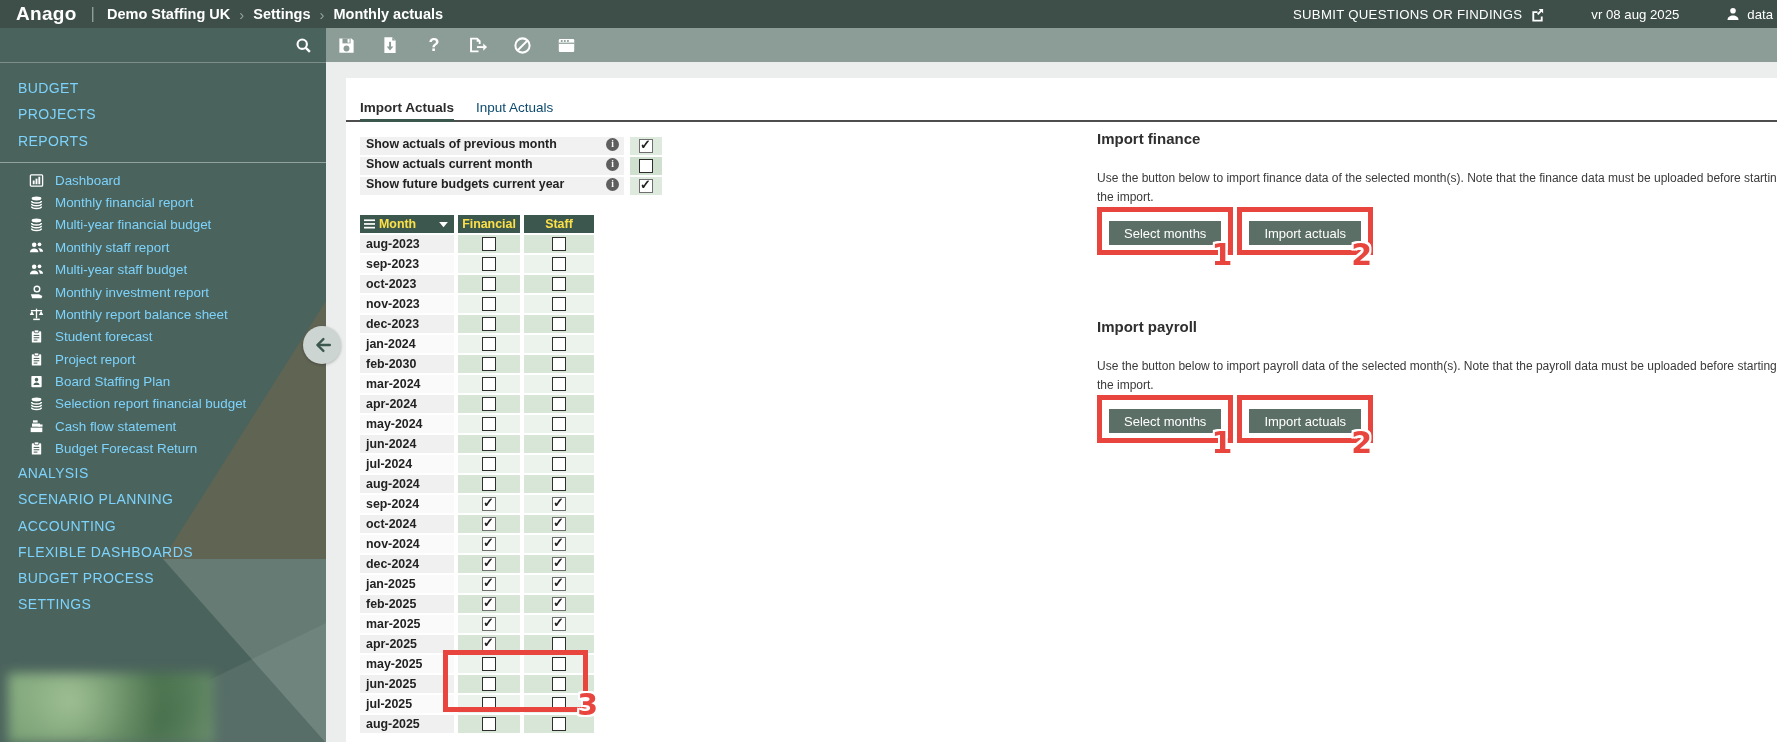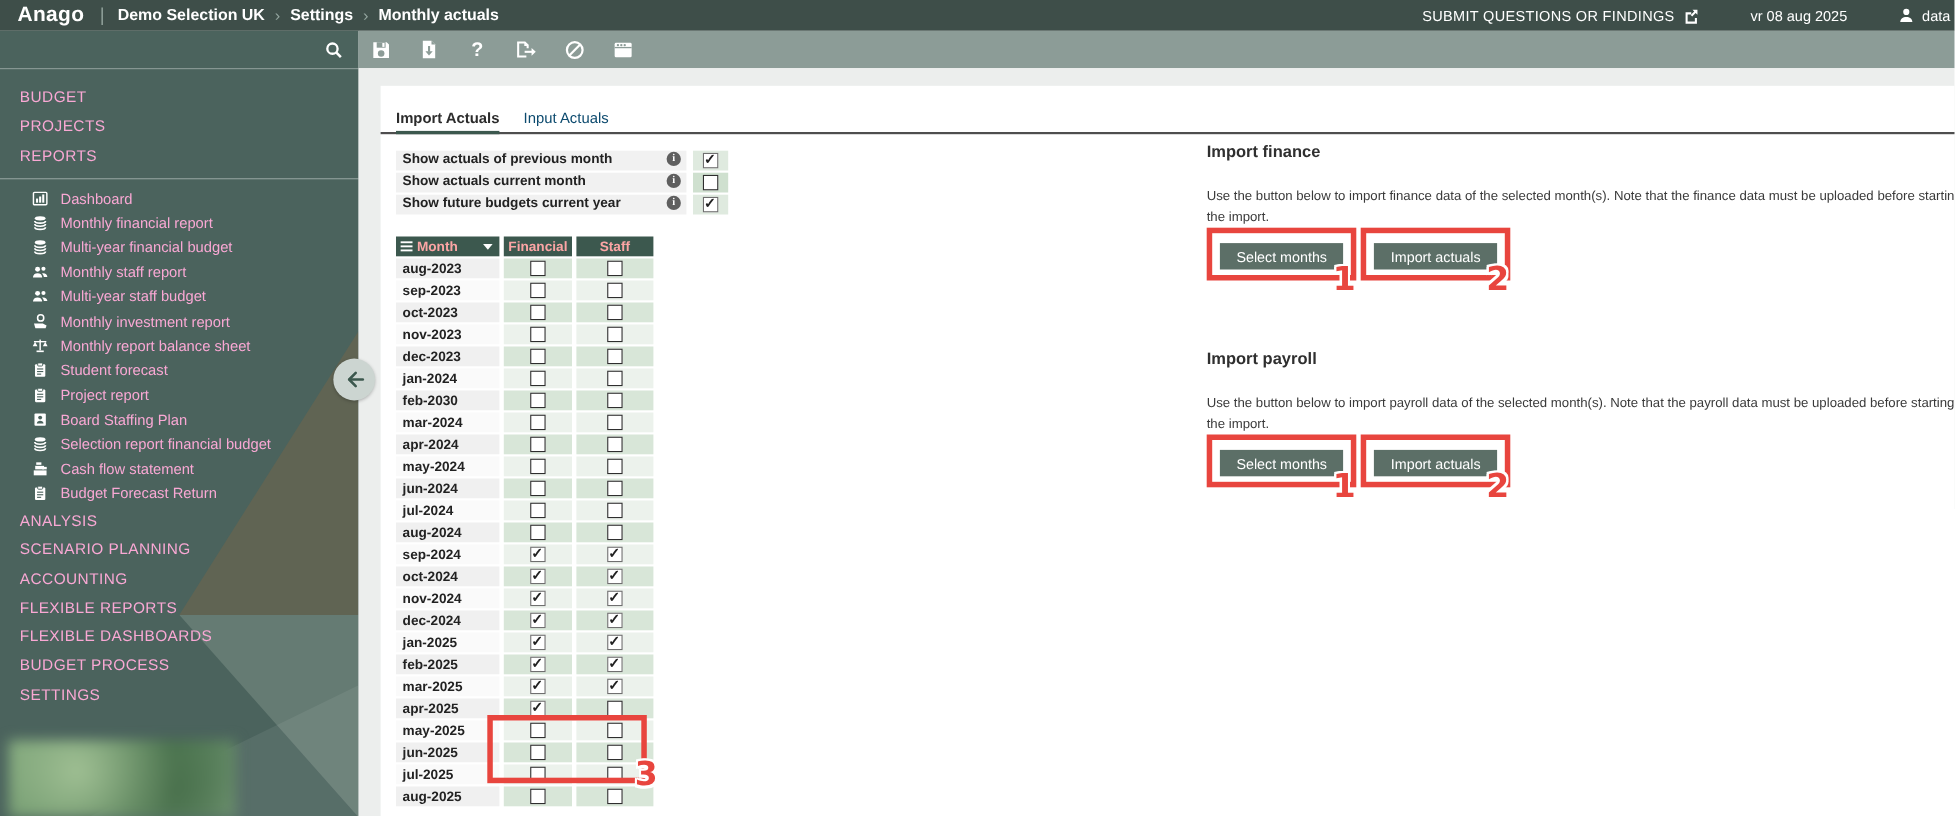--- a/index.html
+++ b/index.html
@@ -20,21 +20,21 @@
   
   .toolbar{position:absolute;left:0;top:28px;width:1777px;height:34px;display:flex;}
   .toolbar-left{width:326px;height:100%;background:#4b635d;display:flex;align-items:center;
                 justify-content:flex-end;padding-right:13px;box-sizing:border-box;}
   .toolbar-right{flex:1;height:100%;background:#8c9c97;display:flex;align-items:center;
                  gap:24px;padding-left:10px;}
   .ticon{width:20px;height:20px;display:flex;align-items:center;justify-content:center;cursor:pointer;}
   .help-q{font-size:18px;font-weight:bold;color:#fff;font-family:"Liberation Sans",sans-serif;}
   
   .sidebar{position:absolute;left:0;top:62px;width:326px;height:680px;background:#4b635d;
-           border-top:1px solid rgba(255,255,255,.28);box-sizing:border-box;color:#f9a8d4;}
+           border-top:1px solid rgba(255,255,255,.28);box-sizing:border-box;color:#7dd3fc;}
   .tri{position:absolute;pointer-events:none;}
   .tri-brown{left:0;top:0;width:326px;height:680px;background:rgba(122,102,70,.45);
              clip-path:polygon(163px 496px,326px 238px,326px 496px);}
   .tri-sage{left:0;top:0;width:326px;height:680px;background:rgba(198,210,196,.22);
             clip-path:polygon(163px 496px,326px 496px,326px 680px);}
   .tri-soft{left:0;top:0;width:326px;height:680px;background:rgba(255,255,255,.07);
             clip-path:polygon(80px 680px,326px 680px,326px 560px);}
   .side-photo{position:absolute;left:8px;top:610px;width:206px;height:70px;
       background:radial-gradient(circle at 30% 40%,#9fbf93,rgba(0,0,0,0) 60%),
                  radial-gradient(circle at 72% 62%,#49704c,rgba(0,0,0,0) 65%),
@@ -64,21 +64,21 @@
              font-weight:bold;color:#222;padding:0 5px 4px 6px;justify-content:space-between;box-sizing:border-box;}
   .opt-check{height:18px;display:flex;align-items:center;justify-content:center;}
   .opt-check.ev{background:#dfeadf;}
   .opt-check.od{background:#cfe0cf;}
   .info-i{width:13px;height:13px;border-radius:50%;background:#5f5f5f;color:#fff;font-size:9.5px;
           font-weight:bold;display:flex;align-items:center;justify-content:center;
           font-family:"Liberation Serif",serif;cursor:pointer;flex:none;}
   
   .months-wrap{position:relative;margin-top:20px;}
   .months{display:grid;grid-template-columns:94px 62px 70px;column-gap:4px;row-gap:2px;}
-  .mh{height:18px;background:#3c584e;color:#fca5a5;font-size:12.4px;font-weight:bold;
+  .mh{height:18px;background:#3c584e;color:#fde047;font-size:12.4px;font-weight:bold;
       display:flex;align-items:center;justify-content:center;cursor:pointer;}
   .mh-month{justify-content:flex-start;padding-left:4px;box-sizing:border-box;}
   .mh-month .lbl{margin-left:3px;}
   .mh-month .sort{margin-left:auto;margin-right:6px;display:flex;align-items:center;}
   .mcell{height:18px;display:flex;align-items:center;font-size:12.4px;font-weight:bold;color:#222;
          padding-left:6px;box-sizing:border-box;}
   .mcell.even{background:#f0f0f0;}
   .mcell.odd{background:#fafafa;}
   .ccell{height:18px;display:flex;align-items:center;justify-content:center;}
   .ccell.even{background:#d8e6d8;}
@@ -107,21 +107,21 @@
         box-sizing:border-box;pointer-events:none;}
   .box3 .badge-num{right:-15px;bottom:-13px;}
 </style>
 </head>
 <body>
 
 <div class="topbar">
   <div class="logo"><span>Ana</span><span class="accent">go</span></div>
   <span class="logo-sep">|</span>
   <div class="breadcrumb">
-      <span class="bc-item">Demo Selection UK</span>
+      <span class="bc-item">Demo Staffing UK</span>
       <span class="bc-sep">›</span>
       <span class="bc-item">Settings</span>
       <span class="bc-sep">›</span>
       <span class="bc-item">Monthly actuals</span>
     </div>
   <div class="topbar-right">
     <div class="submit-link">
       <span>SUBMIT QUESTIONS OR FINDINGS</span>
       <span class="ticon" style="width:15px;height:15px;">
         <svg viewBox="0 0 16 16" width="15" height="15">
@@ -347,21 +347,20 @@
             <rect x="5" y="6.3" width="6" height="1.1" fill="#4b635d"></rect>
             <rect x="5" y="8.8" width="6" height="1.1" fill="#4b635d"></rect>
             <rect x="5" y="11.3" width="4" height="1.1" fill="#4b635d"></rect>
           </svg>
         </span>
         <span>Budget Forecast Return</span>
       </div>
       <div class="sec">ANALYSIS</div>
       <div class="sec">SCENARIO PLANNING</div>
       <div class="sec">ACCOUNTING</div>
-      <div class="sec">FLEXIBLE REPORTS</div>
       <div class="sec">FLEXIBLE DASHBOARDS</div>
       <div class="sec">BUDGET PROCESS</div>
       <div class="sec">SETTINGS</div>
     </div>
 </div>
 <div class="collapse-btn">
   <span style="display:flex;">
     <svg viewBox="0 0 24 24" width="22" height="22">
         <path d="M13.5 5.5 7 12l6.5 6.5" fill="none" stroke="#3c584e" stroke-width="2.6" stroke-linecap="round" stroke-linejoin="round"></path>
         <line x1="7.6" y1="12" x2="20.5" y2="12" stroke="#3c584e" stroke-width="2.6" stroke-linecap="round"></line>

